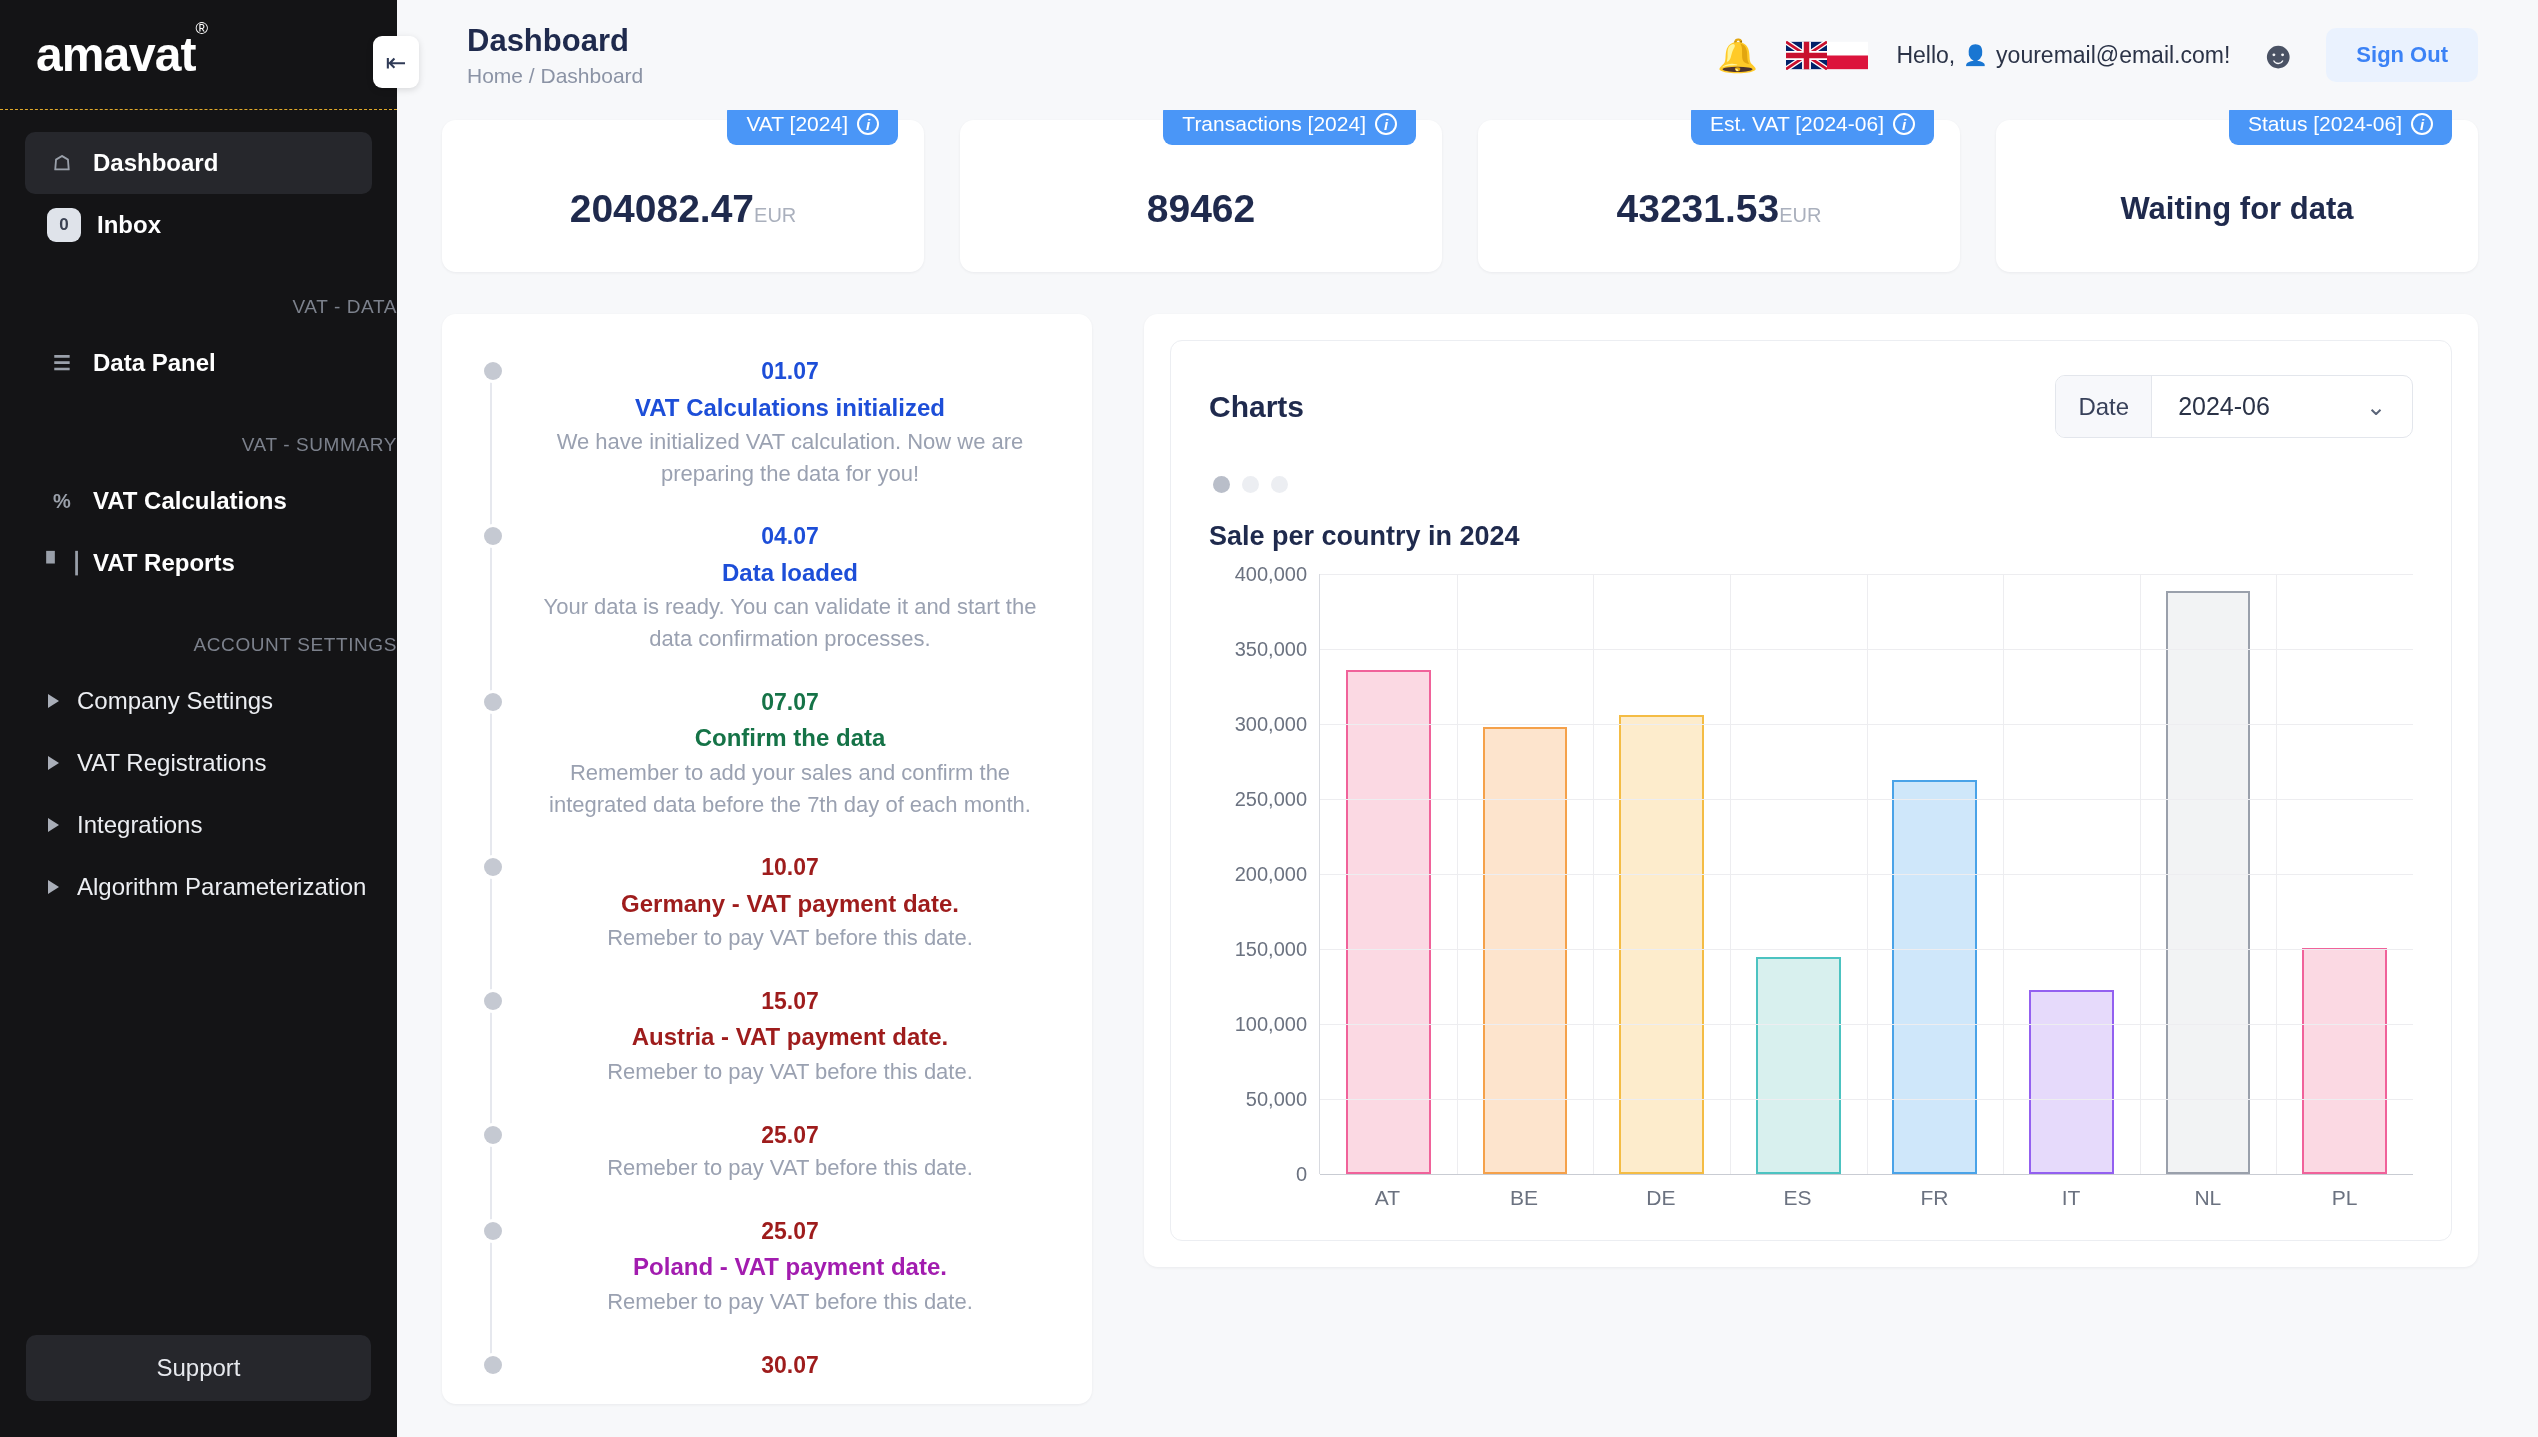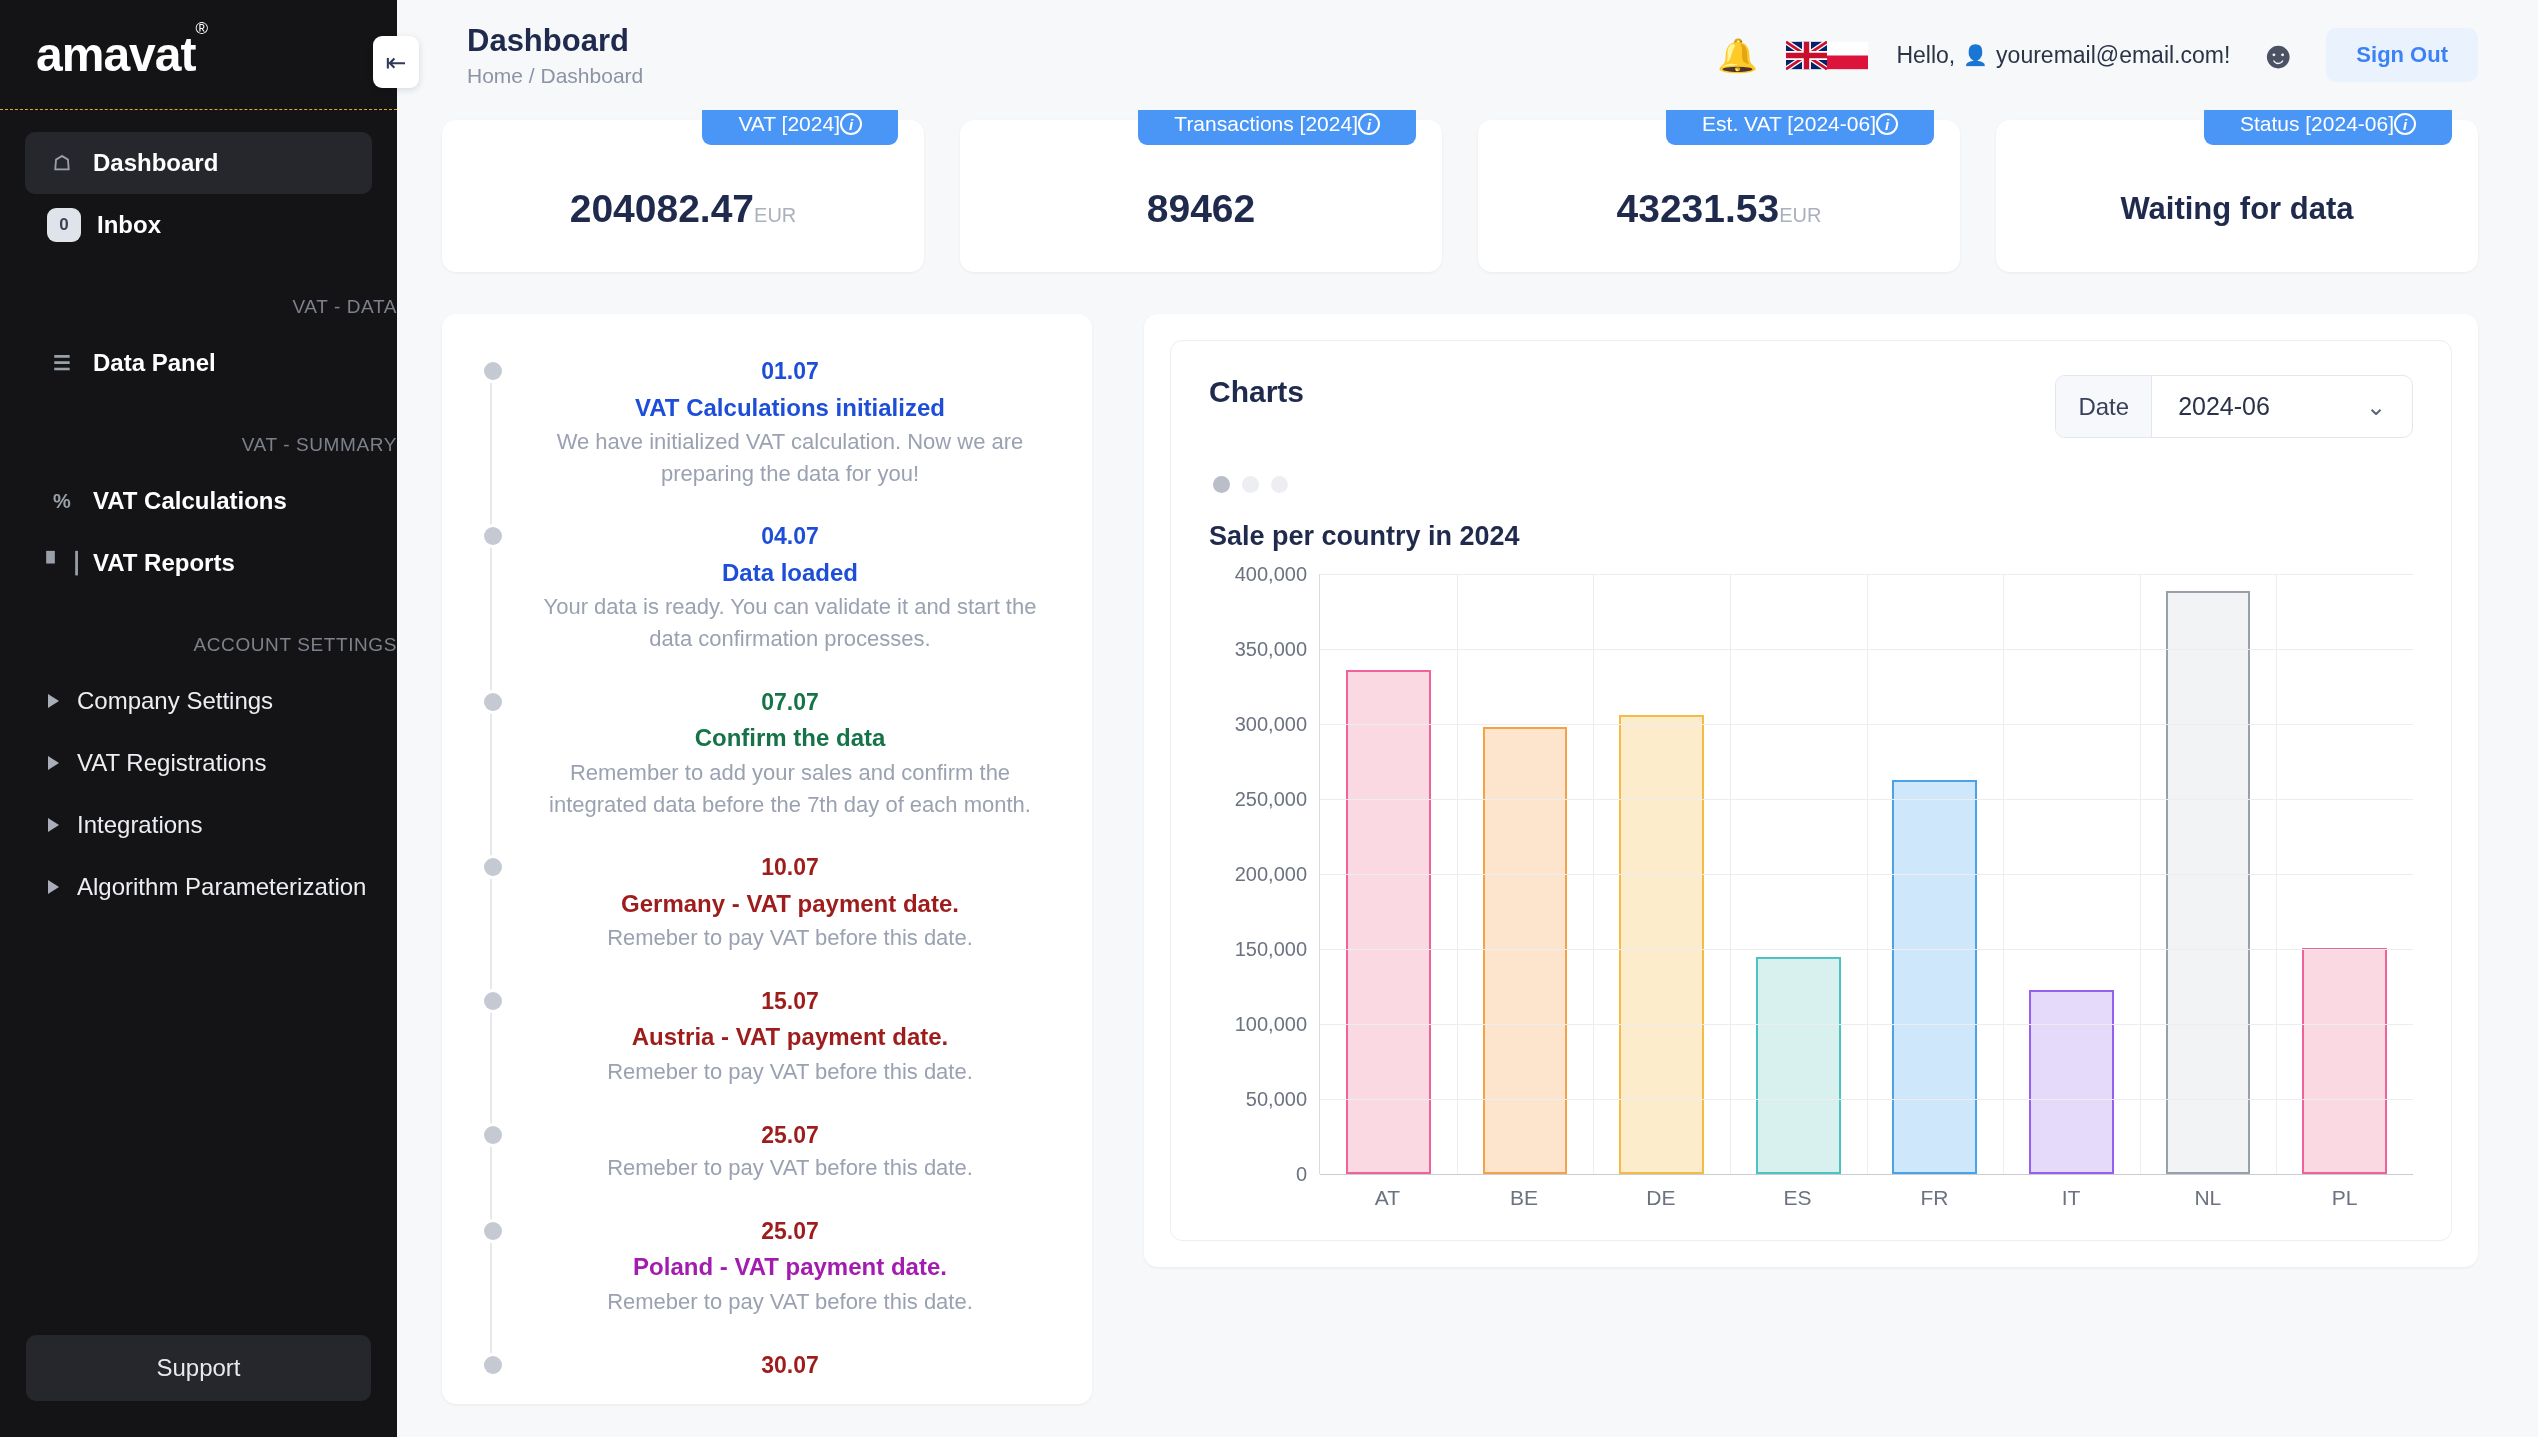--- a/index.html
+++ b/index.html
@@ -114,22 +114,22 @@
   .card {
     flex: 1; background: #ffffff; border-radius: 14px;
     height: 152px; position: relative;
     box-shadow: 0 1px 3px rgba(16,24,40,.06);
     display: flex; align-items: center; justify-content: center;
     padding-top: 26px;
   }
   .card-badge {
     position: absolute; top: -17px; right: 26px;
     background: #4a96f7; color: #fff; font-size: 21px;
-    padding: 9px 36px; border-radius: 9px;
-    display: flex; align-items: center; white-space: nowrap;
+    padding: 9px 19px; border-radius: 9px;
+    display: flex; align-items: center; gap: 9px; white-space: nowrap;
   }
   .info-ic {
     width: 22px; height: 22px; border: 2px solid #fff; border-radius: 50%;
     display: inline-flex; align-items: center; justify-content: center;
     font-size: 15px; font-style: italic; font-weight: bold; cursor: pointer;
   }
   .card-val { font-size: 39px; font-weight: bold; color: #1f2a4d; }
   .card-cur { font-size: 20px; color: #aab0bd; font-weight: normal; }
   .card-status { font-size: 31px; font-weight: bold; color: #1f2a4d; }
 
@@ -160,21 +160,21 @@
 
   .charts-card {
     flex: 1; background: #fff; border-radius: 14px;
     padding: 26px; box-shadow: 0 1px 3px rgba(16,24,40,.06);
     min-width: 0;
   }
   .charts-inner {
     border: 1px solid #eceef2; border-radius: 12px;
     padding: 34px 38px 30px 38px;
   }
-  .charts-head { display: flex; }
+  .charts-head { display: flex; align-items: center; }
   .charts-title { font-size: 30px; font-weight: bold; color: #1f2a4d; }
   .date-select {
     margin-left: auto; display: flex; align-items: stretch;
     border: 1px solid #e3e6ec; border-radius: 10px; overflow: hidden;
     cursor: pointer; background: #fff;
   }
   .date-label {
     background: #f7f8fb; color: #38415a; font-size: 24px;
     padding: 16px 22px; display: flex; align-items: center;
     border-right: 1px solid #e3e6ec;

